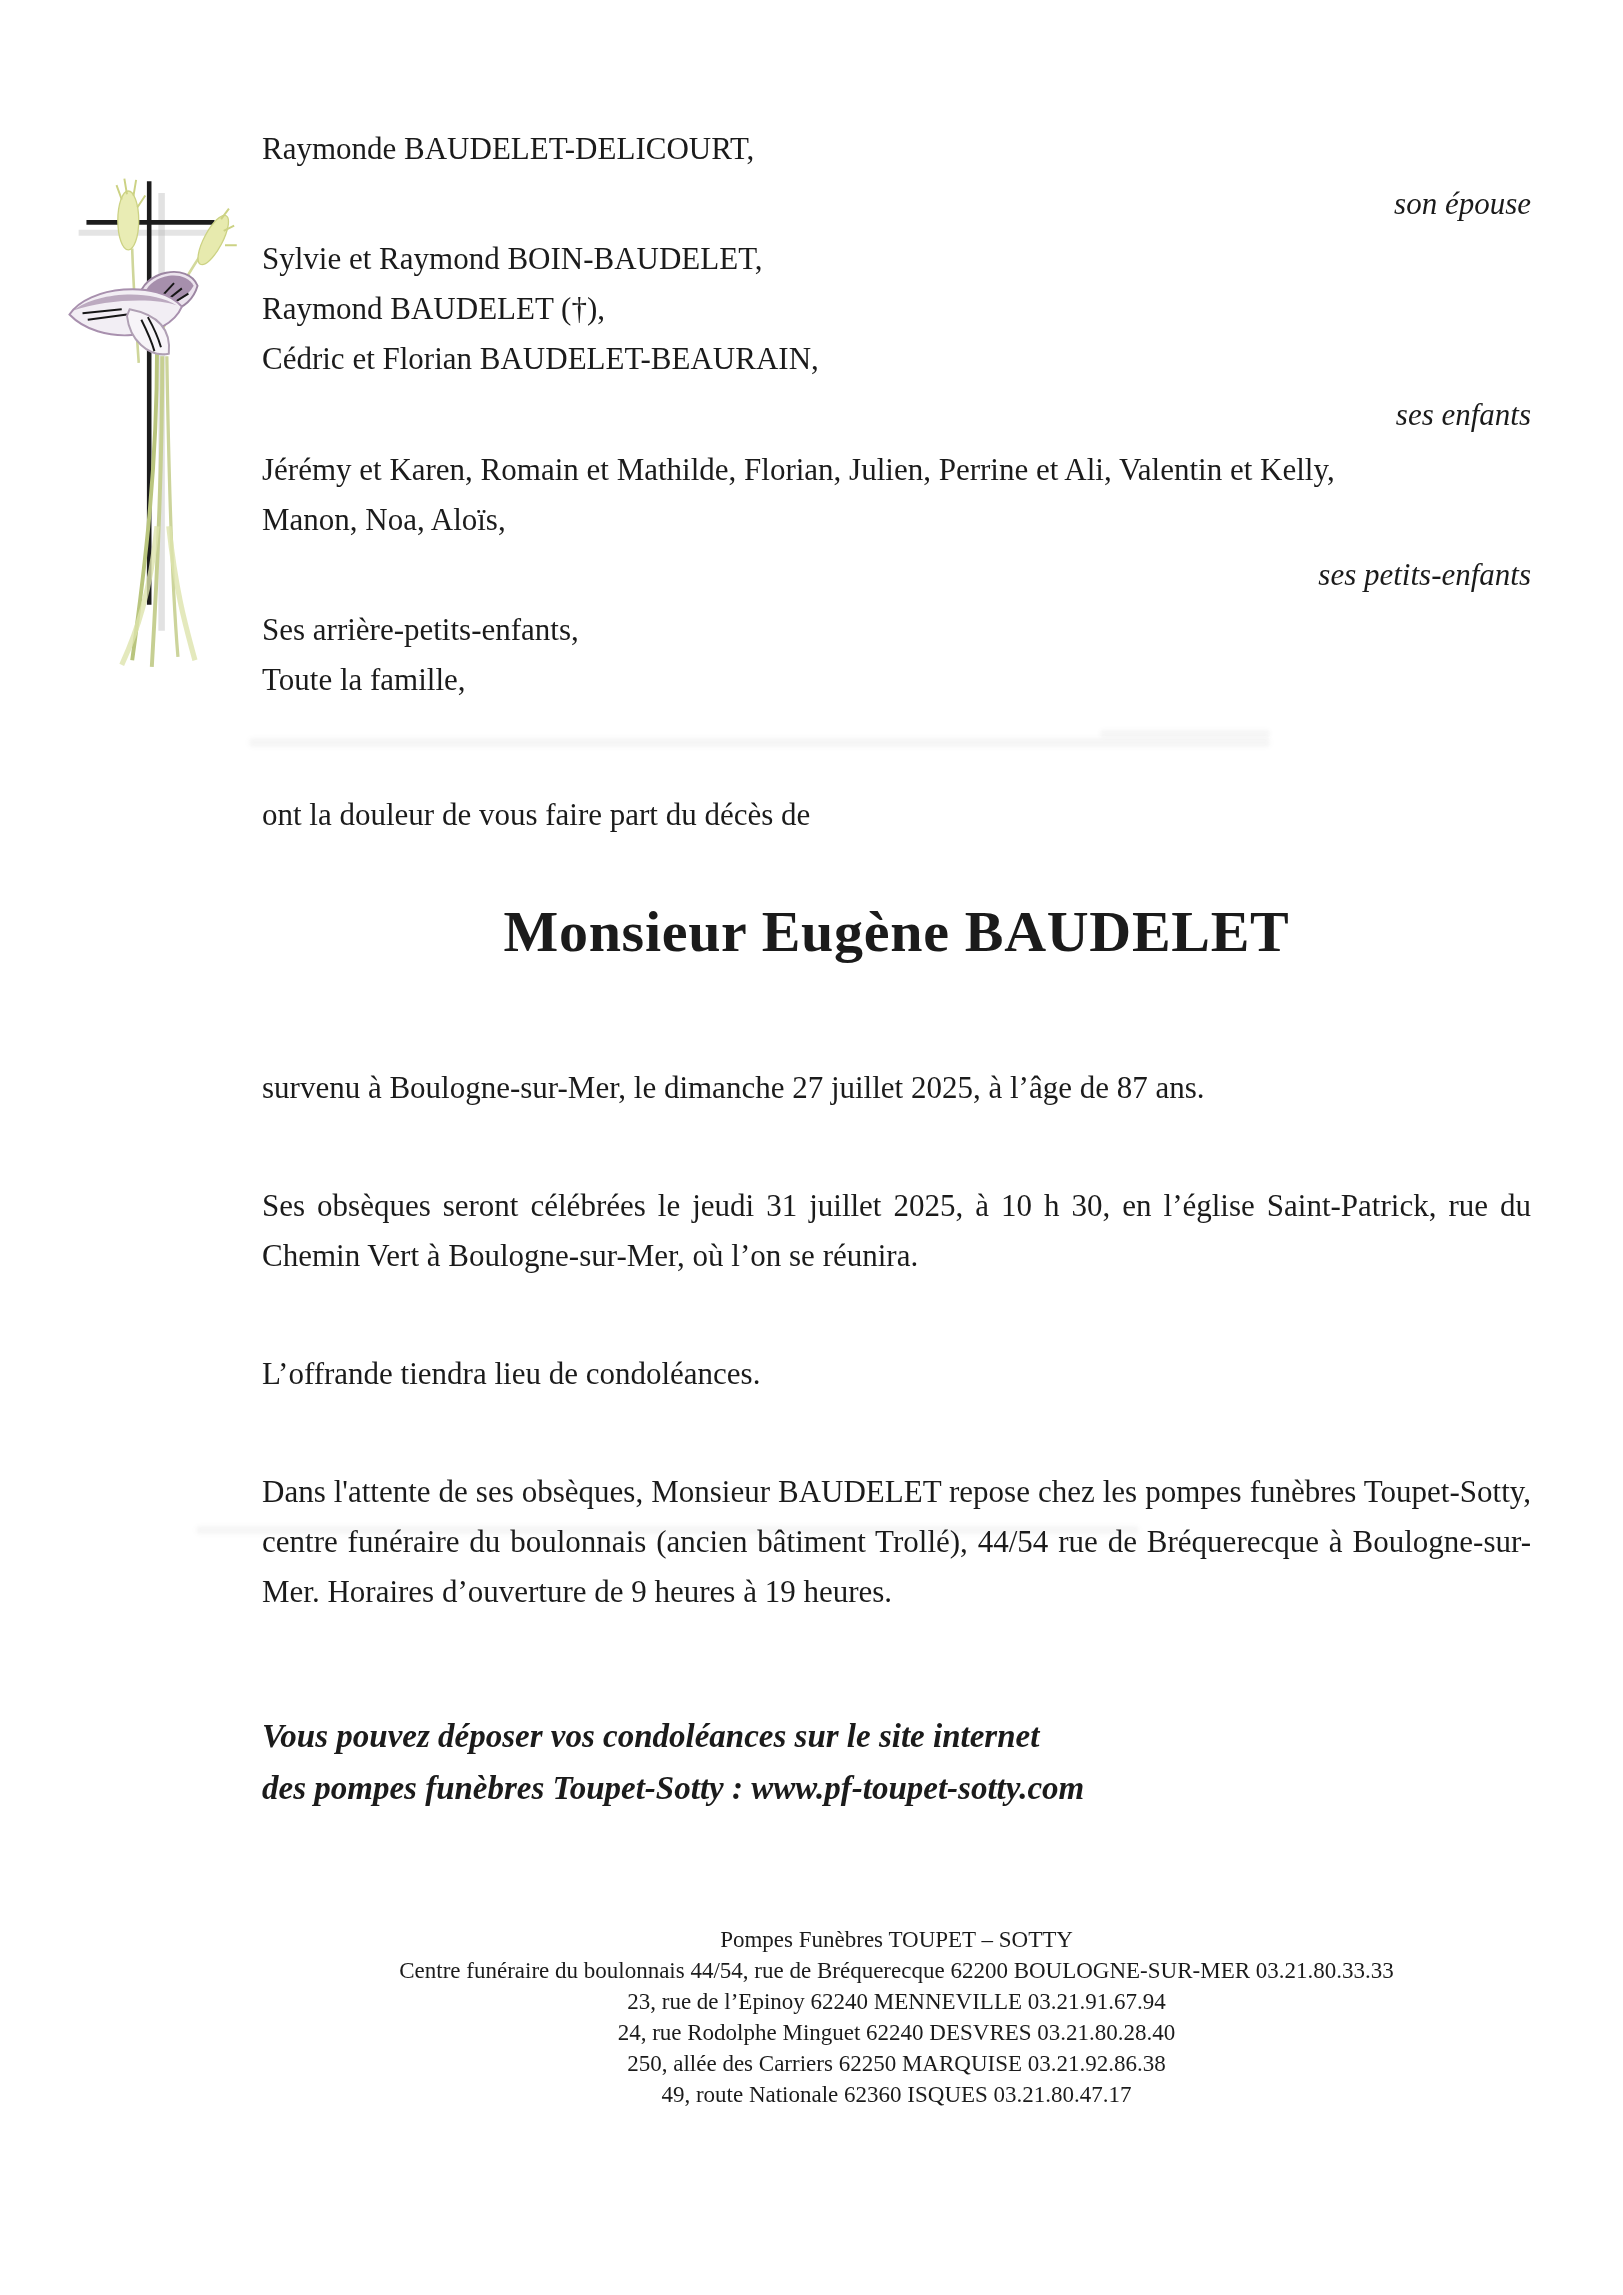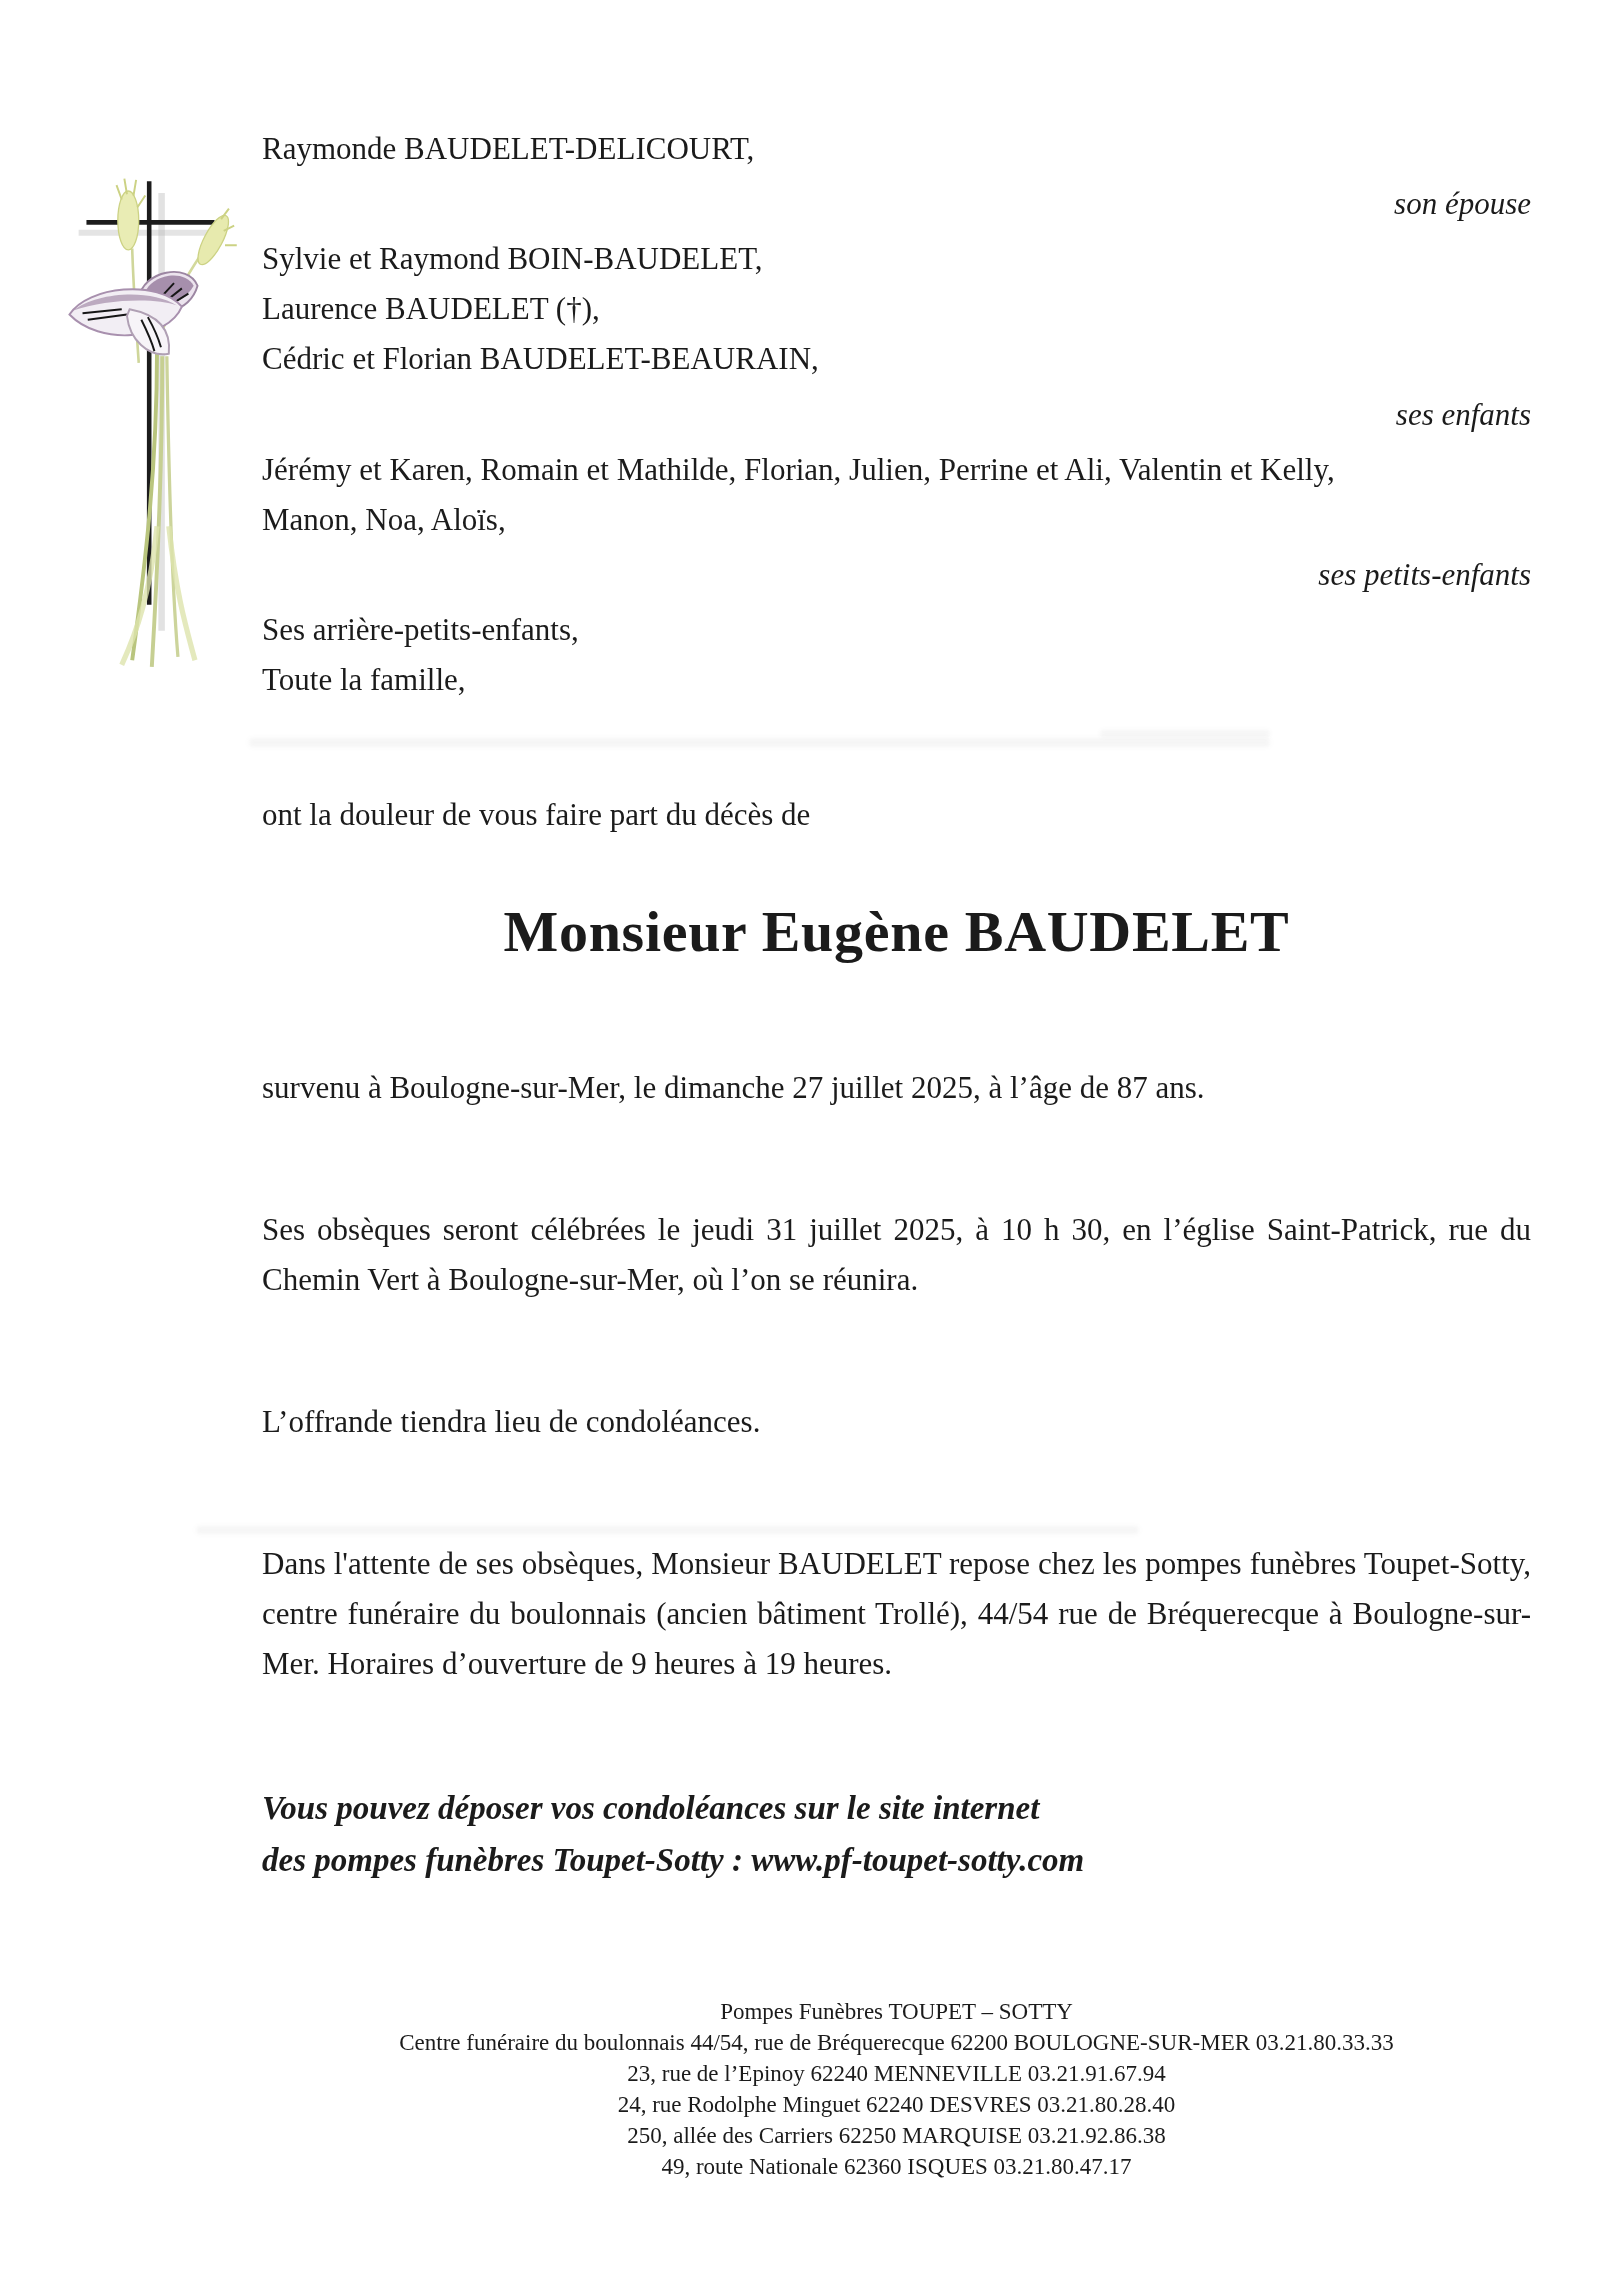--- a/index.html
+++ b/index.html
@@ -42,21 +42,21 @@
     font-size: 58px;
     line-height: 72px;
     font-weight: 700;
     text-align: center;
     margin-top: 56px;
     letter-spacing: 0.7px;
   }
   .para {
     font-size: 31px;
     line-height: 50px;
-    margin-top: 92px;
+    margin-top: 68px;
     text-align: justify;
   }
   .para.first-after-name { margin-top: 95px; }
   .condolences {
     margin-top: 93px;
     font-size: 33px;
     line-height: 52px;
     font-weight: 700;
     font-style: italic;
     text-align: left;
@@ -129,21 +129,21 @@
   <div class="smudge smudge-1"></div>
   <div class="smudge smudge-2"></div>
   <div class="smudge smudge-3"></div>
 
   <div class="content">
 
     <div class="line">Raymonde BAUDELET-DELICOURT,</div>
     <div class="relation">son épouse</div>
 
     <div class="line">Sylvie et Raymond BOIN-BAUDELET,</div>
-    <div class="line">Laurence BAUDELET (†),</div>
+    <div class="line">Raymond BAUDELET (†),</div>
     <div class="line">Cédric et Florian BAUDELET-BEAURAIN,</div>
     <div class="relation">ses enfants</div>
 
     <div class="line">Jérémy et Karen, Romain et Mathilde, Florian, Julien, Perrine et Ali, Valentin et Kelly,</div>
     <div class="line">Manon, Noa, Aloïs,</div>
     <div class="relation">ses petits-enfants</div>
 
     <div class="line">Ses arrière-petits-enfants,</div>
     <div class="line">Toute la famille,</div>
 

